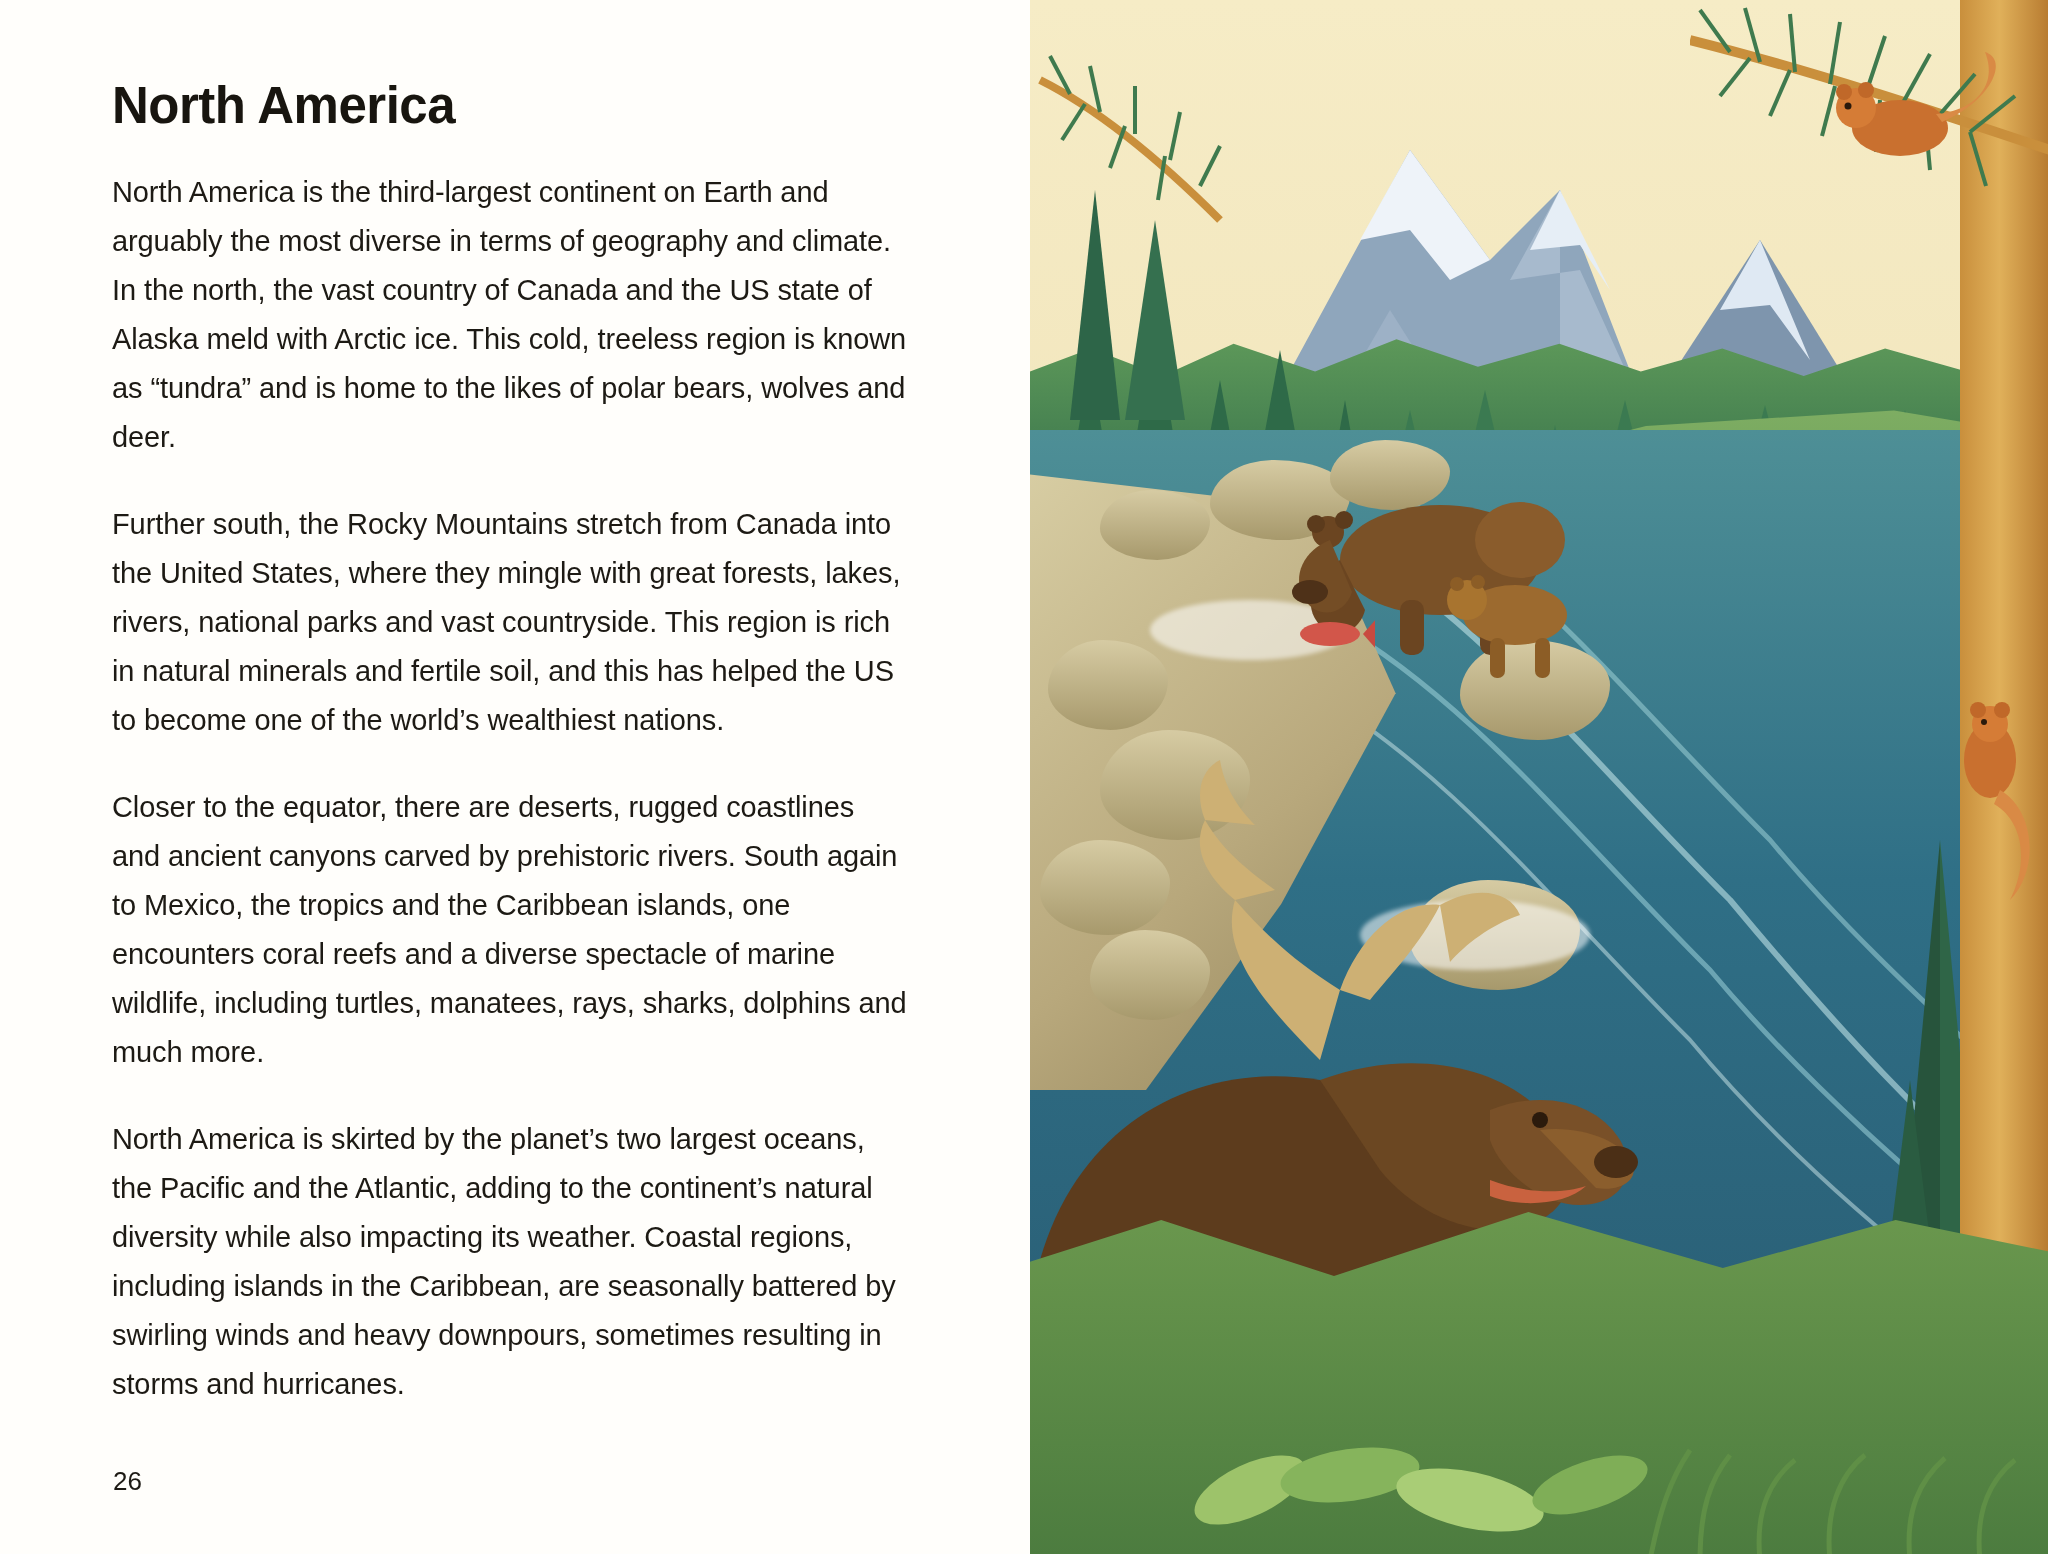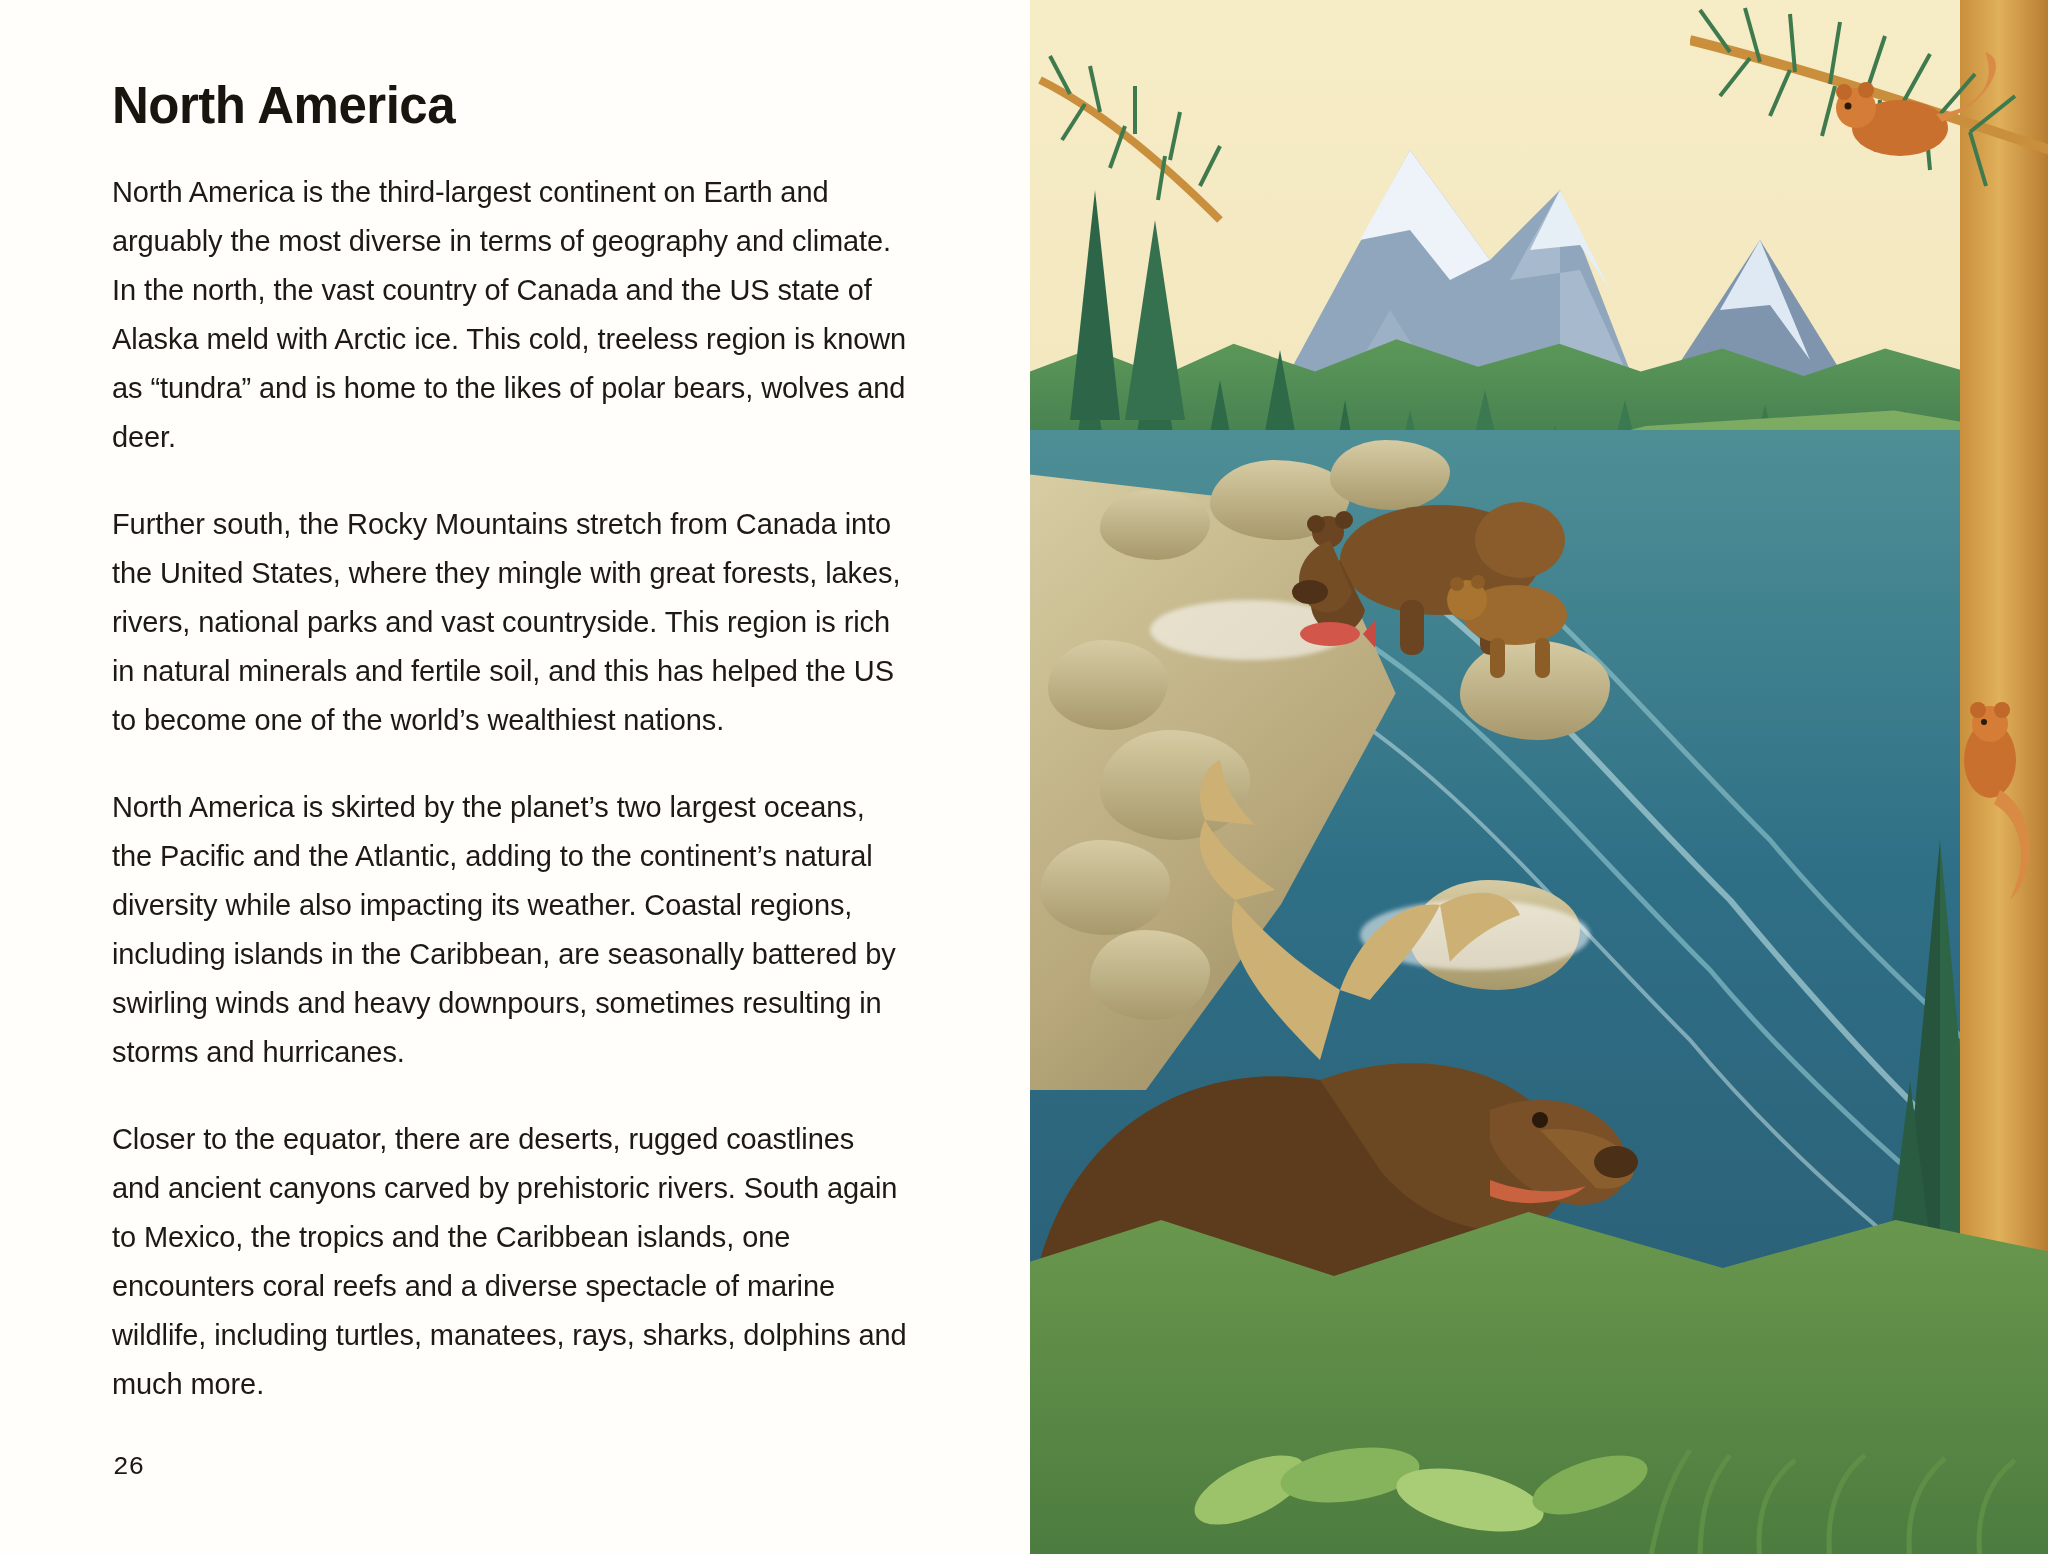--- a/index.html
+++ b/index.html
@@ -44,24 +44,24 @@
     font-size: 29px;
     line-height: 49px;
     color: #1d1a14;
     margin: 0 0 38px 0;
     max-width: 800px;
     letter-spacing: -0.1px;
   }
   .page-number {
     position: absolute;
     left: 113px;
-    bottom: 72px;
+    bottom: 57px;
     font-size: 26px;
     color: #1d1a14;
-    font-family: Liberation Mono, monospace;
+    font-family: Liberation Sans, sans-serif;
     margin-top: 8px;
   }
 
   
   .page-right {
     position: relative;
     width: 1018px;
     height: 1554px;
     overflow: hidden;
     background: #f3e7bf;
@@ -120,22 +120,22 @@
 </style>
 </head>
 <body>
 
 <div class="spread">
 
   <div class="page-left">
     <h1 class="page-title">North America</h1>
     <p class="body-para">North America is the third-largest continent on Earth and arguably the most diverse in terms of geography and climate. In the north, the vast country of Canada and the US state of Alaska meld with Arctic ice. This cold, treeless region is known as “tundra” and is home to the likes of polar bears, wolves and deer.</p>
     <p class="body-para">Further south, the Rocky Mountains stretch from Canada into the United States, where they mingle with great forests, lakes, rivers, national parks and vast countryside. This region is rich in natural minerals and fertile soil, and this has helped the US to become one of the world’s wealthiest nations.</p>
+    <p class="body-para">Closer to the equator, there are deserts, rugged coastlines and ancient canyons carved by prehistoric rivers. South again to Mexico, the tropics and the Caribbean islands, one encounters coral reefs and a diverse spectacle of marine wildlife, including turtles, manatees, rays, sharks, dolphins and much more.</p>
     <p class="body-para">North America is skirted by the planet’s two largest oceans, the Pacific and the Atlantic, adding to the continent’s natural diversity while also impacting its weather. Coastal regions, including islands in the Caribbean, are seasonally battered by swirling winds and heavy downpours, sometimes resulting in storms and hurricanes.</p>
-    <p class="body-para">Closer to the equator, there are deserts, rugged coastlines and ancient canyons carved by prehistoric rivers. South again to Mexico, the tropics and the Caribbean islands, one encounters coral reefs and a diverse spectacle of marine wildlife, including turtles, manatees, rays, sharks, dolphins and much more.</p>
     <div class="page-number">26</div>
   </div>
 
   <div class="page-right">
     <div class="illus">
 
       <div class="layer sky"></div>
 
       <svg class="layer" style="left:130px; top:80px;" width="760" height="420">
         <polygon points="60,420 250,70 330,180 400,110 520,420" fill="#8fa6bc"></polygon>

